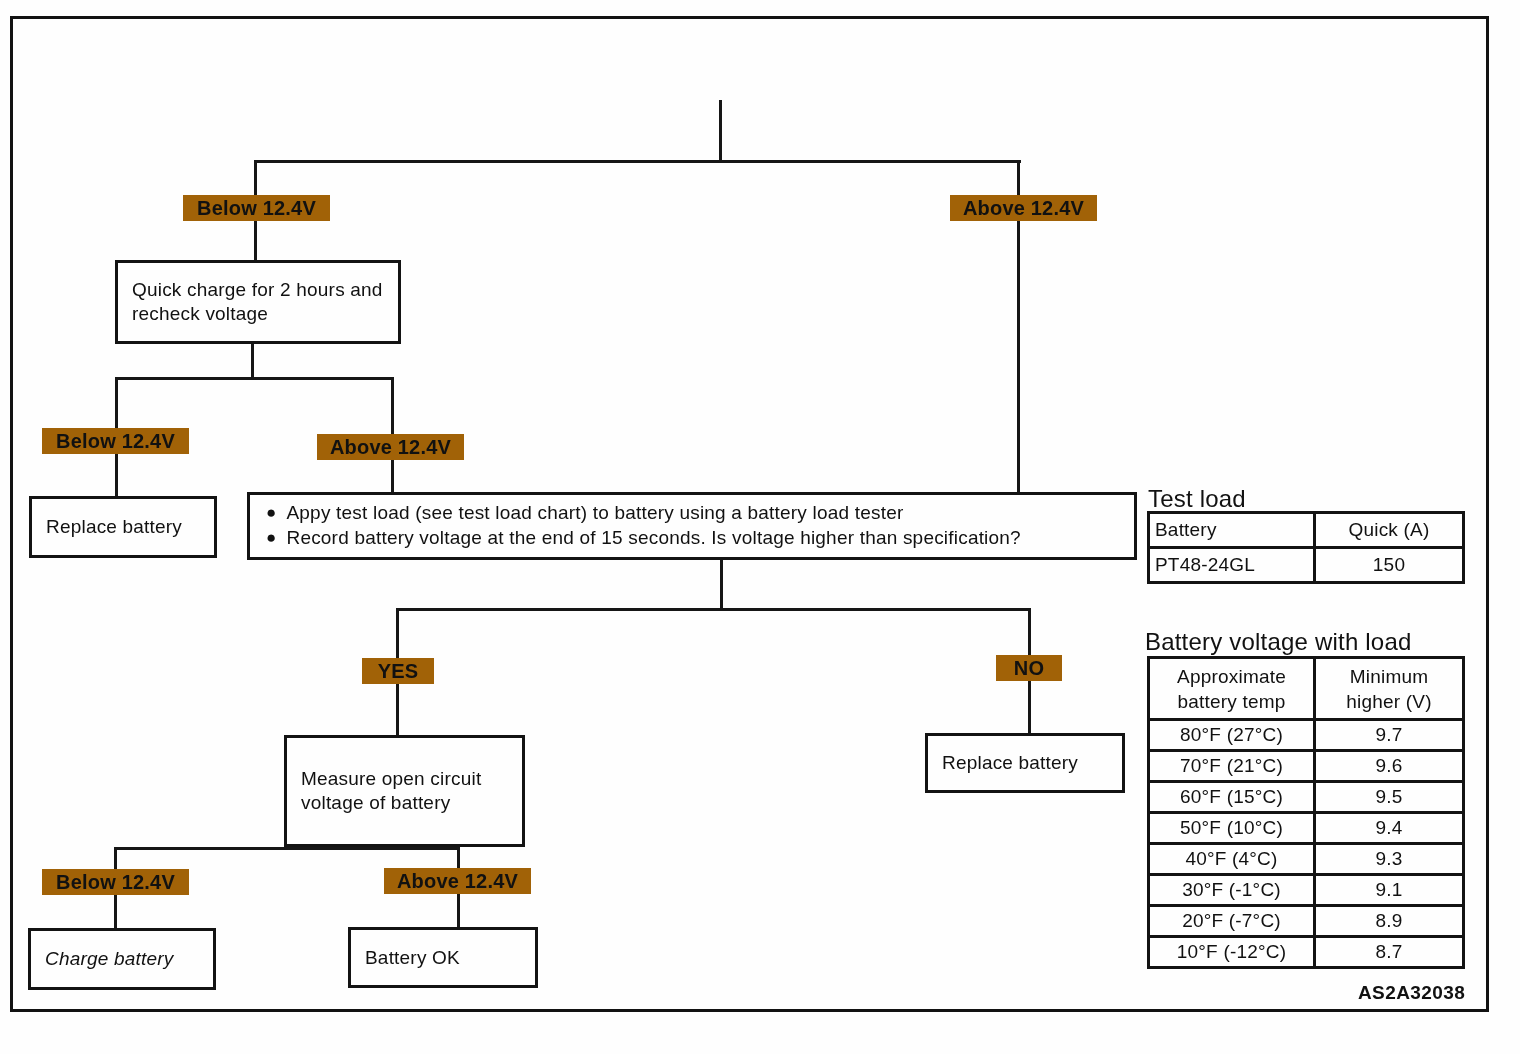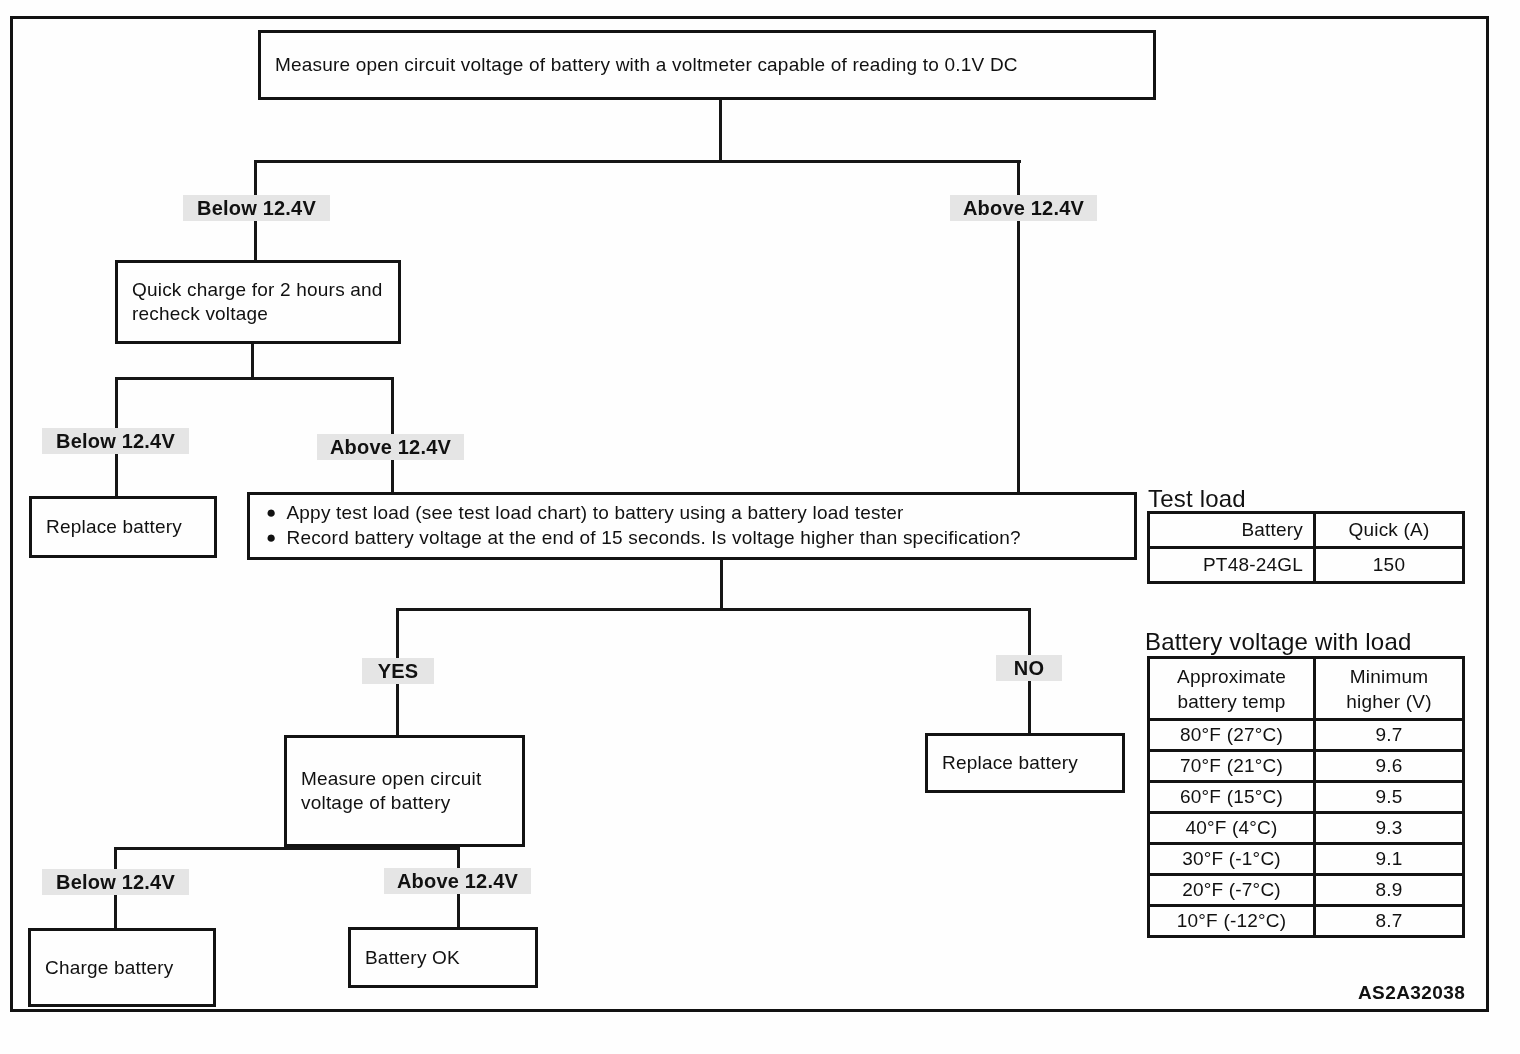--- a/index.html
+++ b/index.html
@@ -11,39 +11,39 @@
     position:absolute;left:10px;top:16px;width:1479px;height:996px;
     border:3px solid #121212;box-sizing:border-box;background:transparent;
   }
   .node{
     position:absolute;box-sizing:border-box;border:3px solid #131313;background:#fefefe;
     font-size:19px;line-height:24px;display:flex;align-items:center;
     padding:8px 14px;letter-spacing:0.2px;
   }
   .line{position:absolute;background:#161616;}
   .blabel{
-    position:absolute;background:#e5e5e5;font-weight:bold;font-size:20px;
+    position:absolute;background:#a16207;font-weight:bold;font-size:20px;
     text-align:center;line-height:26px;letter-spacing:0.2px;
   }
   .bullets{flex-direction:column;align-items:flex-start;justify-content:center;padding:6px 10px 6px 16px;}
   .bullet-line{display:flex;align-items:baseline;}
   .bullet-dot{font-size:17px;margin-right:10px;position:relative;top:-1px;}
   .sec-title{position:absolute;font-size:24px;letter-spacing:0.2px;}
   table.dtab{
     position:absolute;border-collapse:collapse;table-layout:fixed;
     font-size:19px;background:#fefefe;
   }
   table.dtab td,table.dtab th{
     border:3px solid #131313;box-sizing:border-box;font-weight:normal;
     padding:0 10px;letter-spacing:0.2px;
   }
   #test-load-table{left:1147px;top:511px;width:315px;}
   #test-load-table col.c1{width:166px;} #test-load-table col.c2{width:149px;}
   #test-load-table tr{height:35px;}
-  #test-load-table .al{text-align:right;padding-left:5px;}
+  #test-load-table .al{text-align:left;padding-left:5px;}
   #test-load-table .ac{text-align:center;}
   #bv-table{left:1147px;top:656px;width:315px;}
   #bv-table col.c1{width:166px;} #bv-table col.c2{width:149px;}
   #bv-table th{height:62px;text-align:center;line-height:25px;}
   #bv-table td{height:31px;text-align:center;padding:0 4px;line-height:22px;}
   .code-label{
     position:absolute;left:1358px;top:982px;font-weight:bold;font-size:19px;letter-spacing:0.4px;
   }
 </style>
 </head>
@@ -71,38 +71,37 @@
 
   <div class="blabel" style="left:183px;top:195px;width:147px;">Below 12.4V</div>
   <div class="blabel" style="left:950px;top:195px;width:147px;">Above 12.4V</div>
   <div class="blabel" style="left:42px;top:428px;width:147px;">Below 12.4V</div>
   <div class="blabel" style="left:317px;top:434px;width:147px;">Above 12.4V</div>
   <div class="blabel" style="left:362px;top:658px;width:72px;">YES</div>
   <div class="blabel" style="left:996px;top:655px;width:66px;">NO</div>
   <div class="blabel" style="left:42px;top:869px;width:147px;">Below 12.4V</div>
   <div class="blabel" style="left:384px;top:868px;width:147px;">Above 12.4V</div>
 
-  <div class="node" style="left:258px;top:30px;width:898px;height:70px;">Measure open circuit voltage of battery with a voltmeter capable of reading to 0.1V DC</div>
   <div class="node" style="left:115px;top:260px;width:286px;height:84px;">Quick charge for 2 hours and recheck voltage</div>
   <div class="node" style="left:29px;top:496px;width:188px;height:62px;">Replace battery</div>
 
   <div class="node bullets" style="left:247px;top:492px;width:890px;height:68px;">
     <div class="bullet-line">
       <span class="bullet-dot">●</span>
       <span>Appy test load (see test load chart) to battery using a battery load tester</span>
     </div>
     <div class="bullet-line">
       <span class="bullet-dot">●</span>
       <span>Record battery voltage at the end of 15 seconds. Is voltage higher than specification?</span>
     </div>
   </div>
 
   <div class="node" style="left:284px;top:735px;width:241px;height:112px;">Measure open circuit voltage of battery</div>
   <div class="node" style="left:925px;top:733px;width:200px;height:60px;">Replace battery</div>
-  <div class="node" style="left:28px;top:928px;width:188px;height:79px;">Charge battery</div>
+  <div class="node" style="left:28px;top:928px;width:188px;height:62px;font-style:italic;">Charge battery</div>
   <div class="node" style="left:348px;top:927px;width:190px;height:61px;">Battery OK</div>
 
   <div class="sec-title" style="left:1148px;top:485px;">Test load</div>
   <table class="dtab" id="test-load-table">
     <colgroup>
         <col class="c1">
         <col class="c2">
       </colgroup>
     <tbody>
         <tr>
@@ -133,20 +132,24 @@
     </tr>
     <tr>
       <td>70°F (21°C)</td>
       <td>9.6</td>
     </tr>
     <tr>
       <td>60°F (15°C)</td>
       <td>9.5</td>
     </tr>
     <tr>
+      <td>50°F (10°C)</td>
+      <td>9.4</td>
+    </tr>
+    <tr>
       <td>40°F (4°C)</td>
       <td>9.3</td>
     </tr>
     <tr>
       <td>30°F (-1°C)</td>
       <td>9.1</td>
     </tr>
     <tr>
       <td>20°F (-7°C)</td>
       <td>8.9</td>

